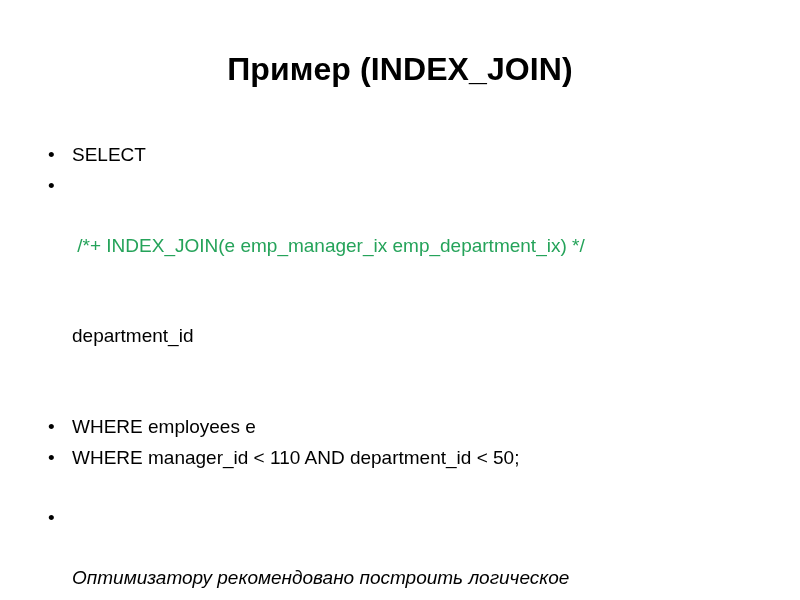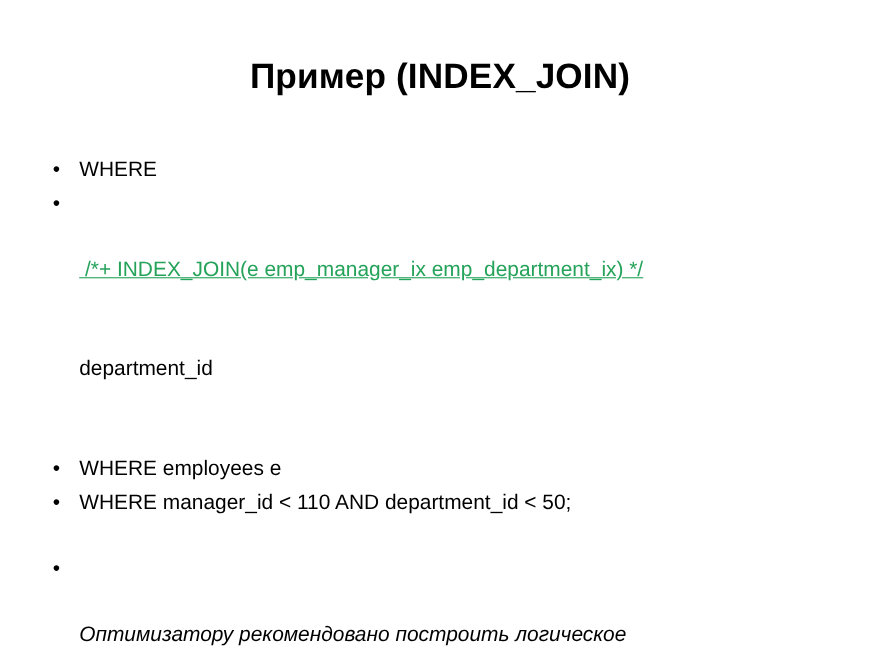--- a/index.html
+++ b/index.html
@@ -66,21 +66,20 @@
   }
 
   .bullet-text {
     flex: 1 1 auto;
     white-space: pre-wrap;
     word-break: normal;
   }
 
   .green {
     color: #25a35a;
-    text-decoration: underline;
   }
 
   .bullet-row.spaced {
     margin-top: 30px;
   }
 
   .italic .bullet-text {
     font-style: italic;
   }
 
@@ -92,21 +91,21 @@
 <body>
 
 <div class="slide">
 
   <div class="slide-title">Пример (INDEX_JOIN)</div>
 
   <div class="body-block">
 
     <div class="bullet-row">
       <span class="bullet-mark">•</span>
-      <span class="bullet-text">WHERE</span>
+      <span class="bullet-text">SELECT</span>
     </div>
 
     <div class="bullet-row">
       <span class="bullet-mark">•</span>
       <span class="bullet-text">
         <span class="green wrap-line"> /*+ INDEX_JOIN(e emp_manager_ix emp_department_ix) */</span>
         <span class="wrap-line">department_id</span>
       </span>
     </div>
 

